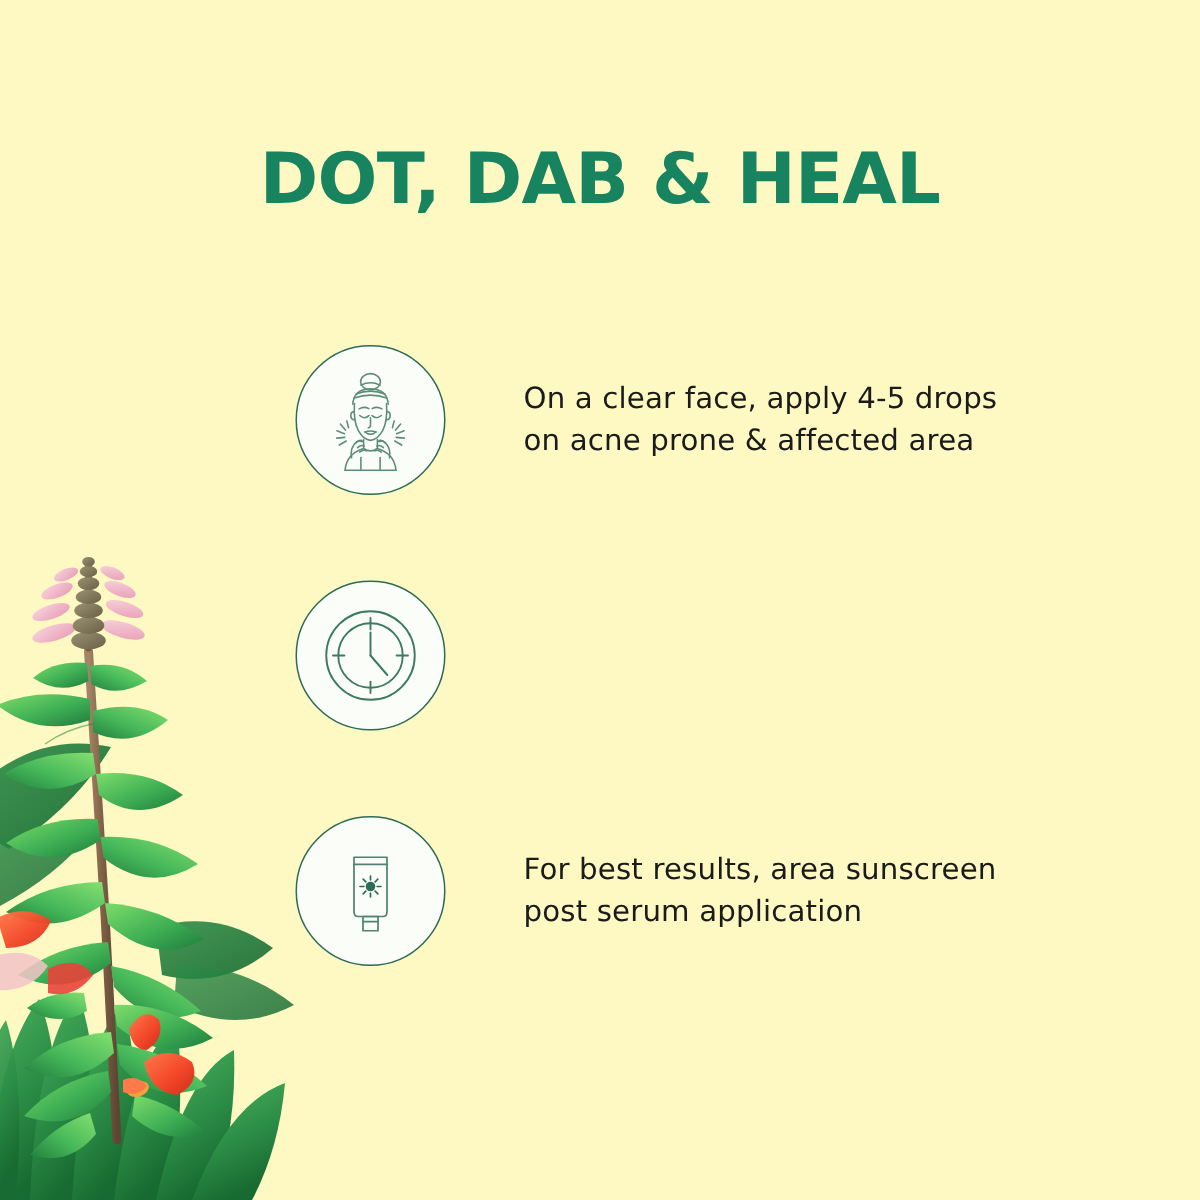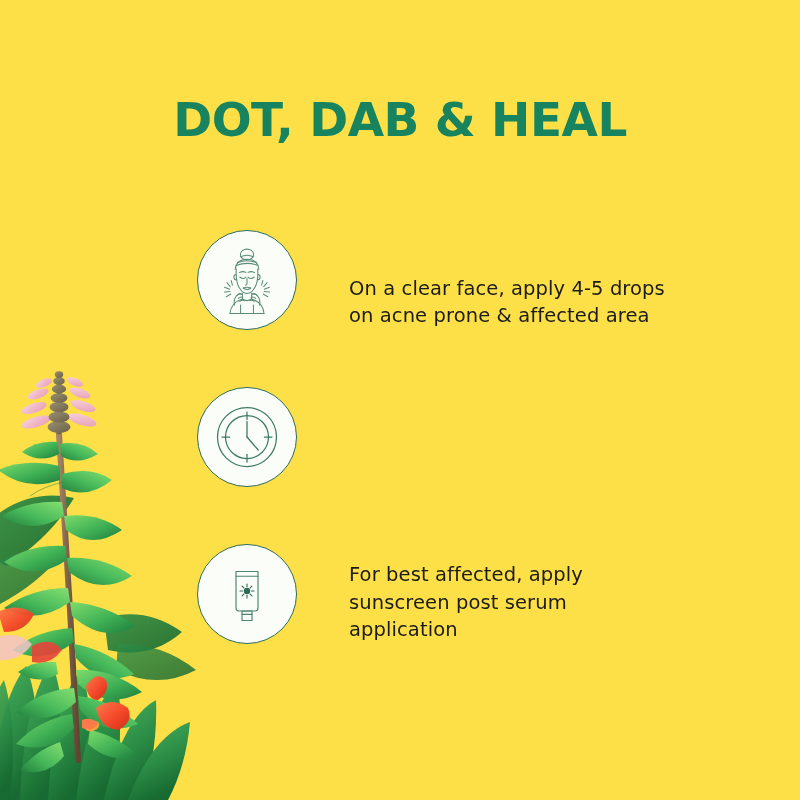--- a/index.html
+++ b/index.html
@@ -3,21 +3,21 @@
 <meta charset="utf-8">
 <style>
   * { margin:0; padding:0; box-sizing:border-box; }
   html, body {
     width:800px; height:800px;
     font-family:"Liberation Sans", sans-serif;
   }
   #canvas {
     position:relative;
     width:800px; height:800px;
-    background:#fde047;
+    background:#fef9c3;
     overflow:hidden;
   }
 
   
   #page-title {
     position:absolute;
     top:92px; left:0; width:800px;
     text-align:center;
     font-family:"DejaVu Sans", sans-serif;
     font-size:47px;
@@ -30,21 +30,21 @@
   
   #steps {
     position:absolute;
     top:230px; left:197px;
   }
   .step {
     position:relative;
     height:100px;
     margin-bottom:57px;
     display:flex;
-    align-items:flex-end;
+    align-items:center;
   }
   .step:last-child { margin-bottom:0; }
 
   .step-icon-circle {
     width:100px; height:100px;
     flex:0 0 100px;
     border:1.6px solid #2d6b57;
     border-radius:50%;
     background:#fbfdf9;
     display:flex;
@@ -176,21 +176,21 @@
             <line x1="36" y1="37.4" x2="36" y2="40.0"></line>
             <line x1="29.0" y1="33.0" x2="31.6" y2="33.0"></line>
             <line x1="40.4" y1="33.0" x2="43.0" y2="33.0"></line>
             <line x1="31.1" y1="28.1" x2="32.9" y2="29.9"></line>
             <line x1="39.1" y1="36.1" x2="40.9" y2="37.9"></line>
             <line x1="40.9" y1="28.1" x2="39.1" y2="29.9"></line>
             <line x1="32.9" y1="36.1" x2="31.1" y2="37.9"></line>
           </g>
         </svg>
       </div>
-      <div class="step-text">For best affected, apply sunscreen post serum application</div>
+      <div class="step-text">For best results, area sunscreen post serum application</div>
     </div>
 
   </div>
 
   <svg id="plant-artwork" viewBox="0 0 210 430">
     <defs>
       <linearGradient id="lfA" x1="0" y1="0" x2="1" y2="1">
         <stop offset="0%" stop-color="#7ddc6a"></stop>
         <stop offset="55%" stop-color="#3fb055"></stop>
         <stop offset="100%" stop-color="#1e7d3c"></stop>

